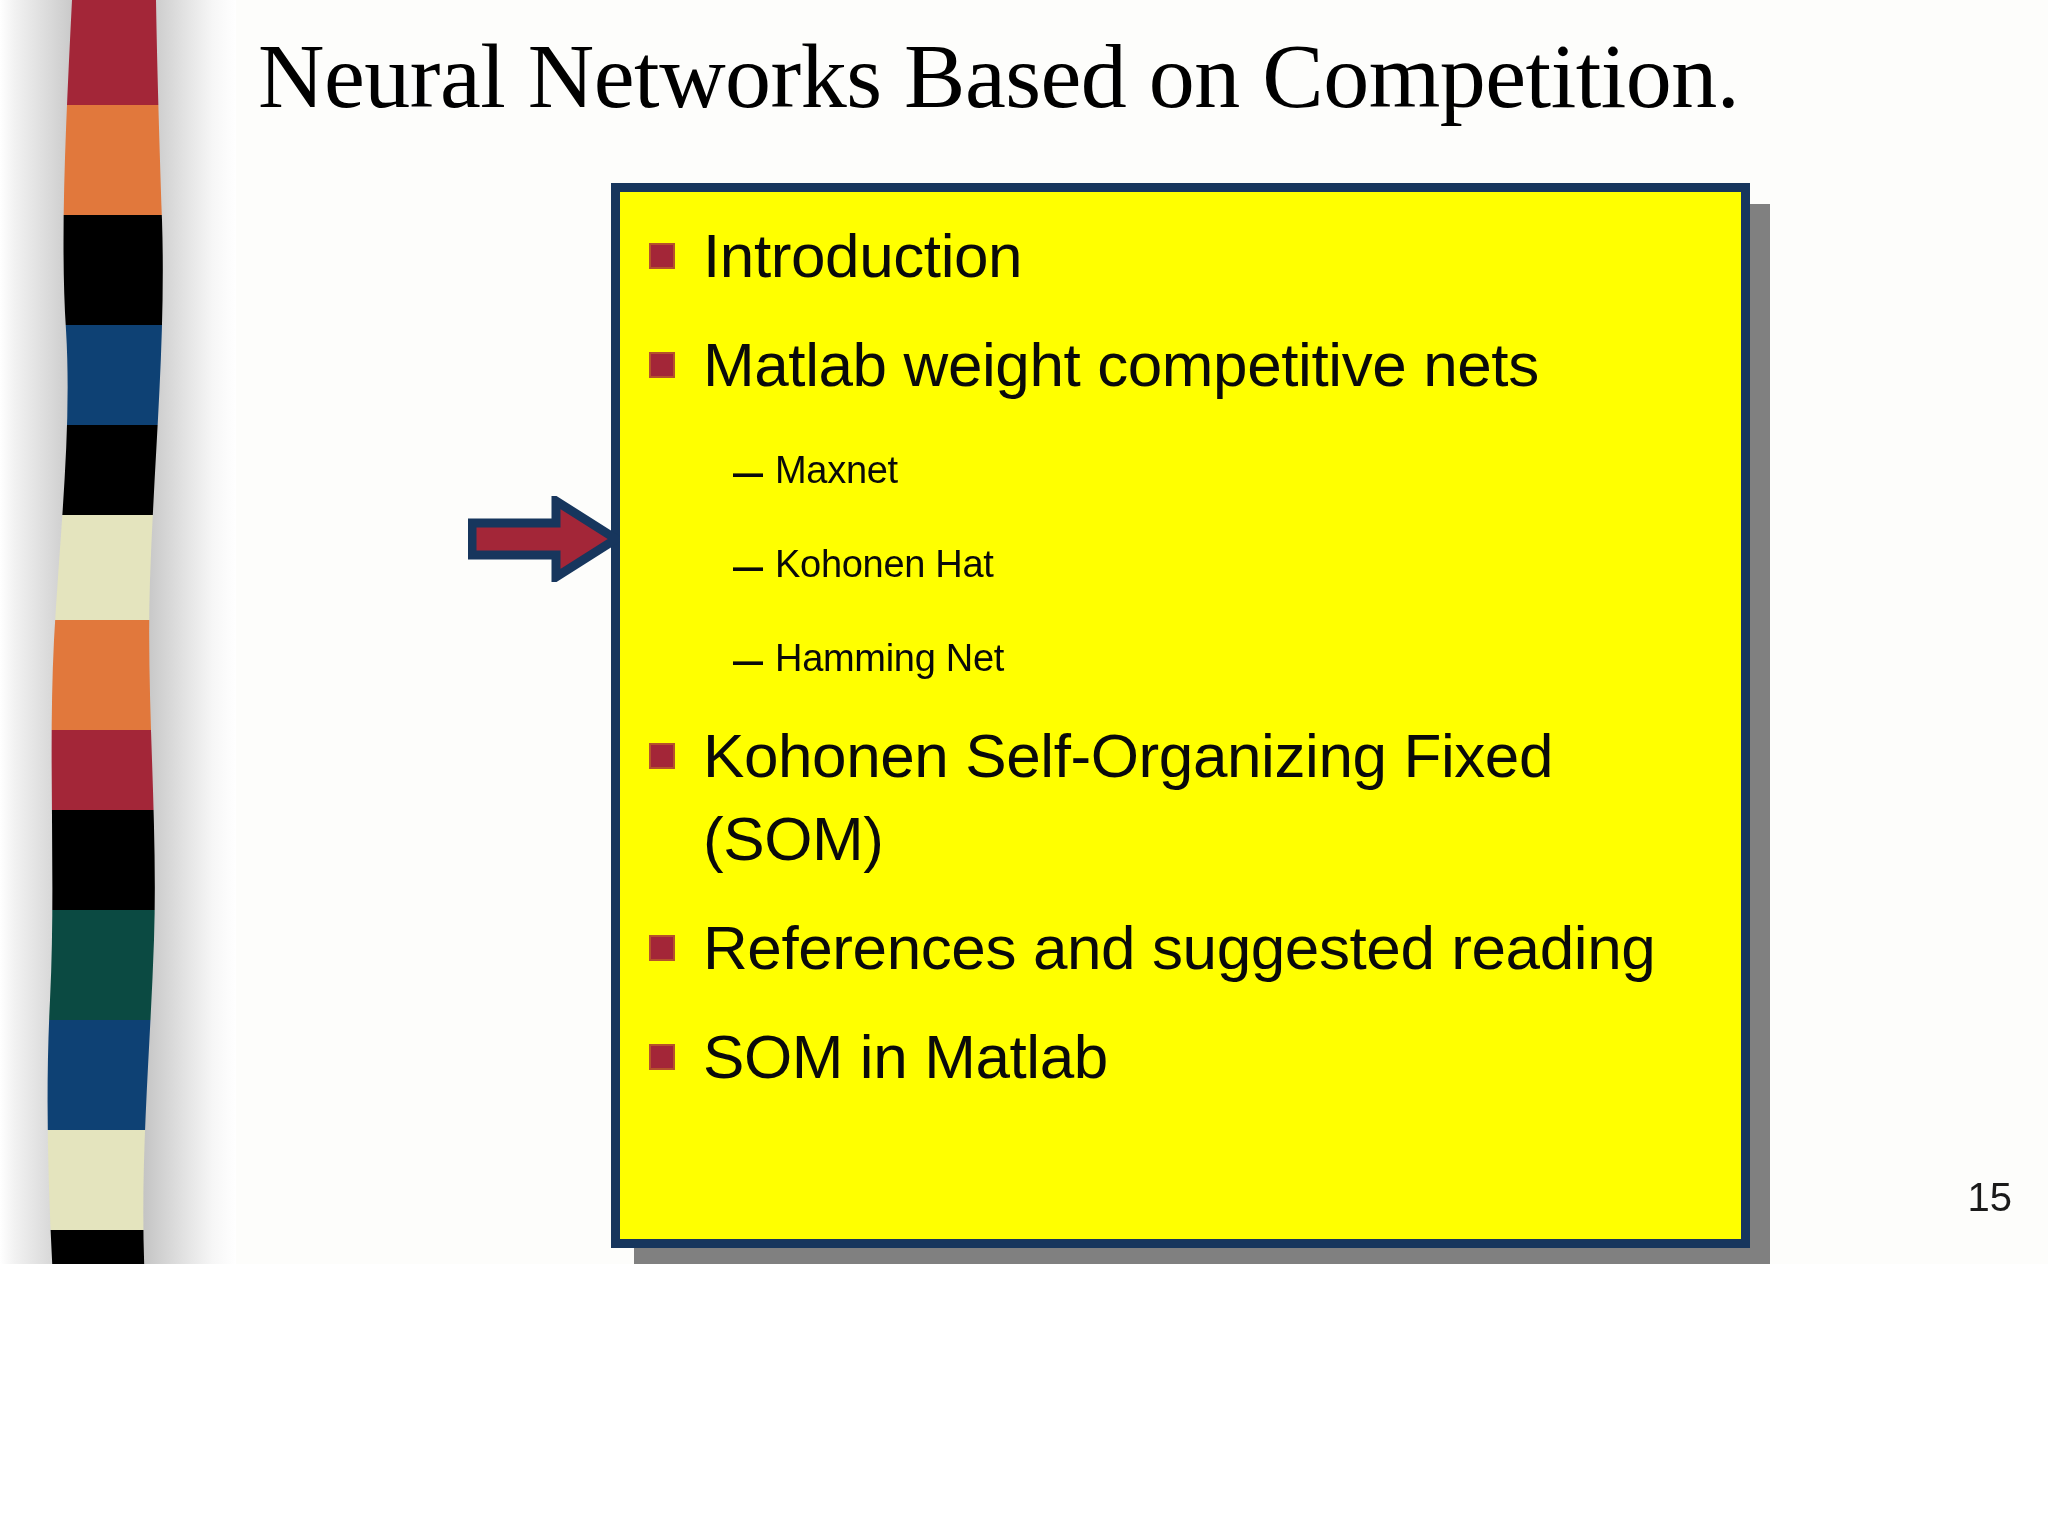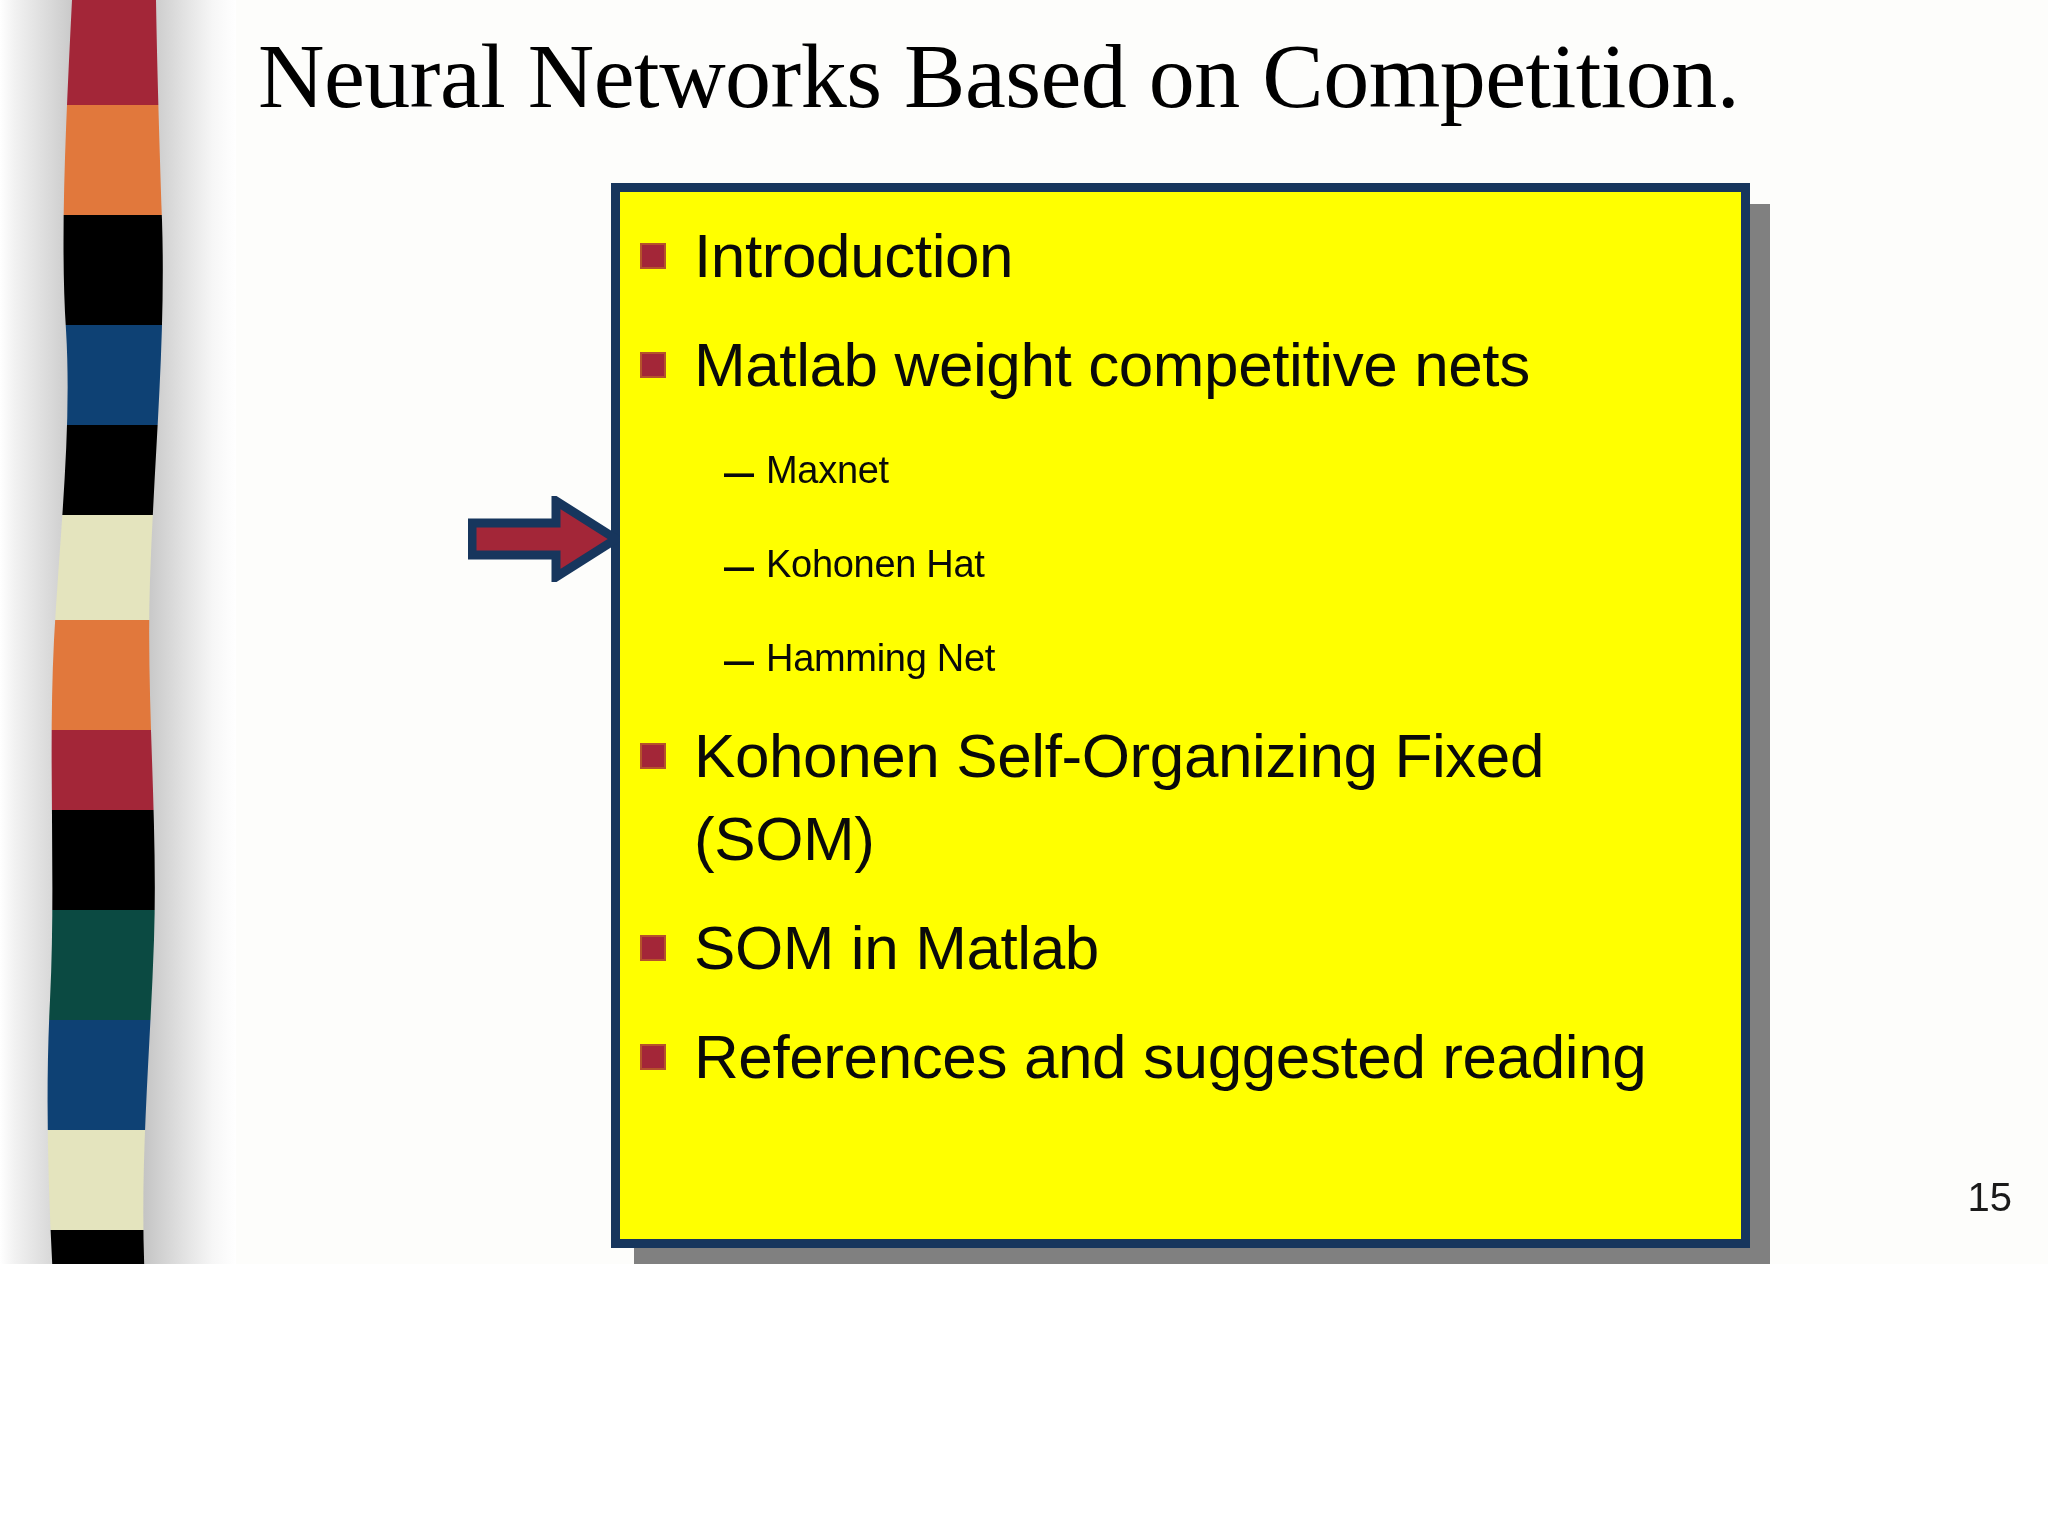--- a/index.html
+++ b/index.html
@@ -74,21 +74,21 @@
     height: 1065px;
     background: #ffff00;
     border: 9px solid #17365D;
     box-sizing: border-box;
   }
   .bullet-list {
     position: absolute;
     left: 0;
     top: 22px;
     right: 0;
-    padding: 0 24px 0 20px;
+    padding: 0 24px 0 29px;
   }
 
   
   .li1 {
     display: flex;
     align-items: flex-start;
     margin: 0 0 26px 0;
   }
   .li1 .sq {
     flex: 0 0 auto;
@@ -226,26 +226,26 @@
         <span class="txt">Hamming Net</span>
       </div>
 
       <div class="li1">
         <span class="sq"></span>
         <span class="txt">Kohonen Self-Organizing Fixed (SOM)</span>
       </div>
 
       <div class="li1">
         <span class="sq"></span>
+        <span class="txt">References and suggested reading</span>
+      </div>
+
+      <div class="li1">
+        <span class="sq"></span>
         <span class="txt">SOM in Matlab</span>
-      </div>
-
-      <div class="li1">
-        <span class="sq"></span>
-        <span class="txt">References and suggested reading</span>
       </div>
 
     </div>
   </div>
 
   <div class="arrow">
     <svg width="152" height="86" viewBox="0 0 152 86" xmlns="http://www.w3.org/2000/svg">
       <polygon points="4,27 88,27 88,5 148,43 88,81 88,59 4,59" fill="#A32638" stroke="#17365D" stroke-width="9" stroke-linejoin="miter"></polygon>
     </svg>
   </div>

